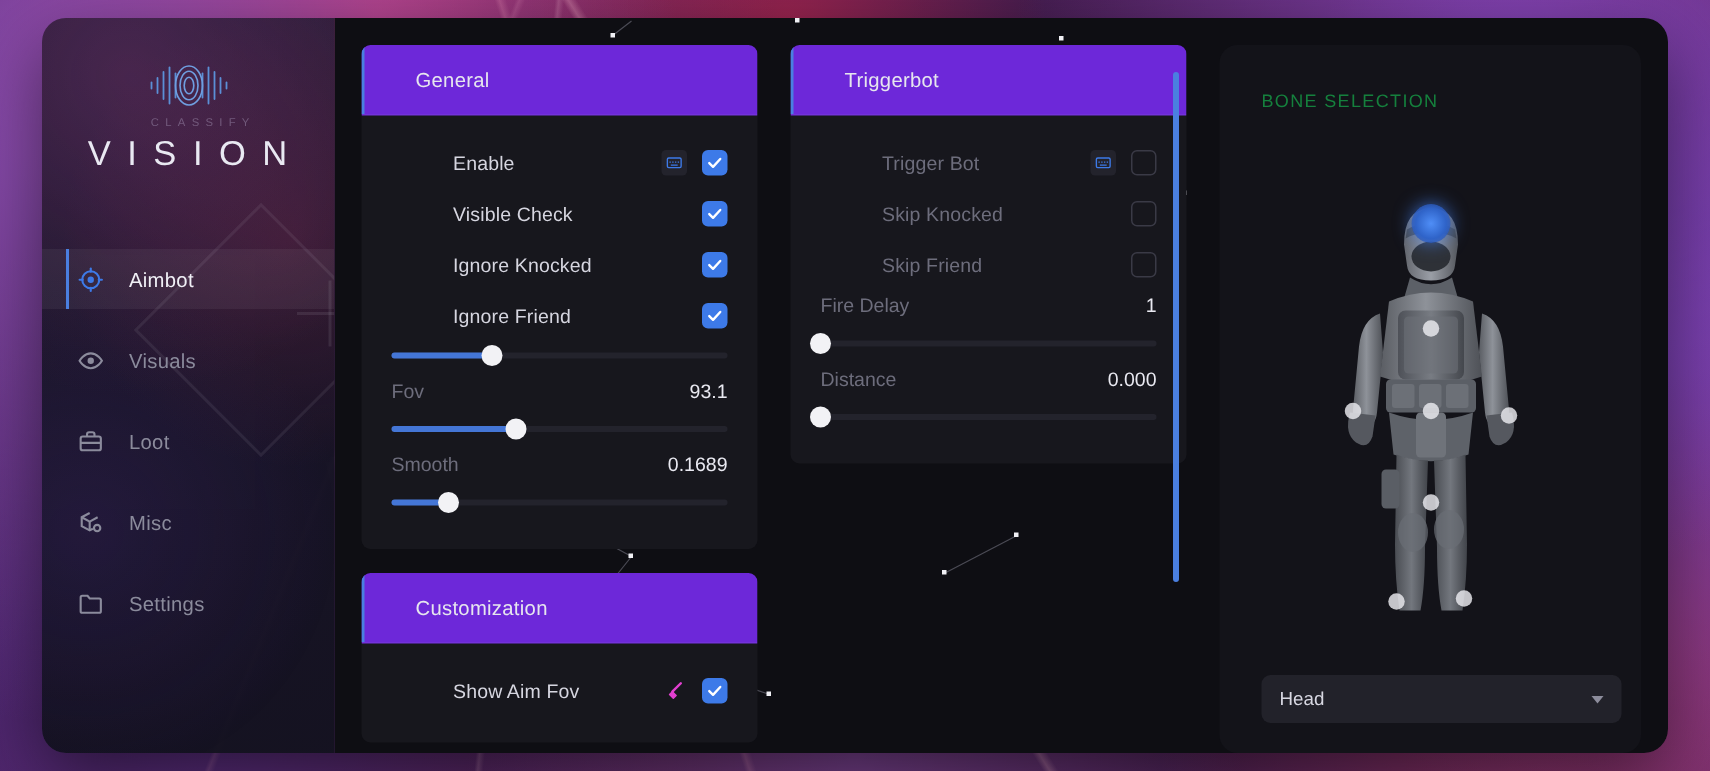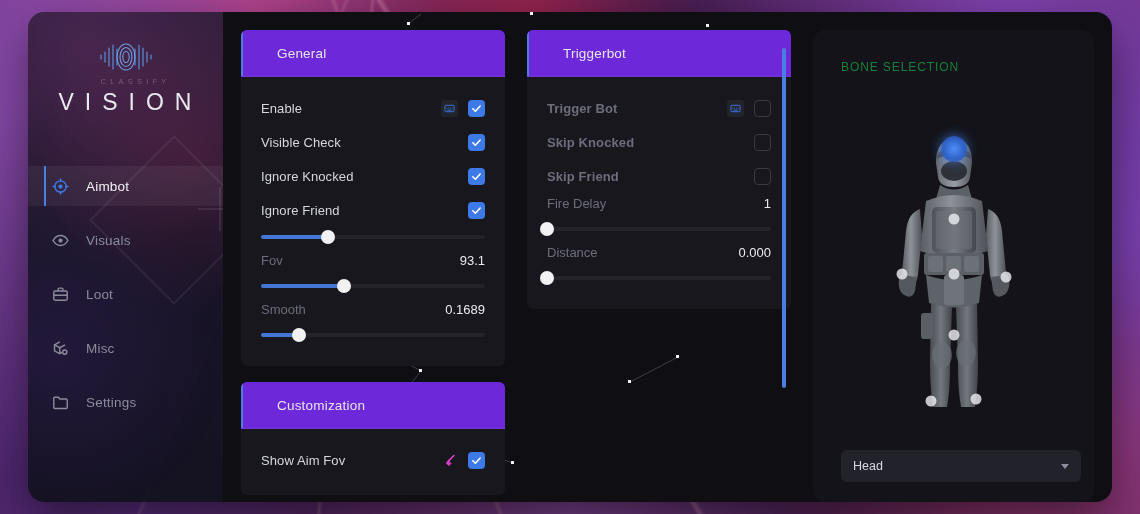--- a/index.html
+++ b/index.html
@@ -209,22 +209,23 @@
     display: flex;
     align-items: center;
     height: 34px;
     gap: 10px;
   }
   .row-label {
     flex: 1;
     font-size: 13px;
     color: #d6d6e0;
     letter-spacing: 0.1px;
-  }
-  .row.muted .row-label { color: #6d6d7c; font-weight: bold; }
+    margin-left: 41px;
+  }
+  .row.muted .row-label { color: #6d6d7c; }
 
   .keybind-btn {
     width: 17px; height: 17px;
     border-radius: 3px;
     background: #23232c;
     display: flex;
     align-items: center;
     justify-content: center;
     cursor: pointer;
     flex: 0 0 17px;

